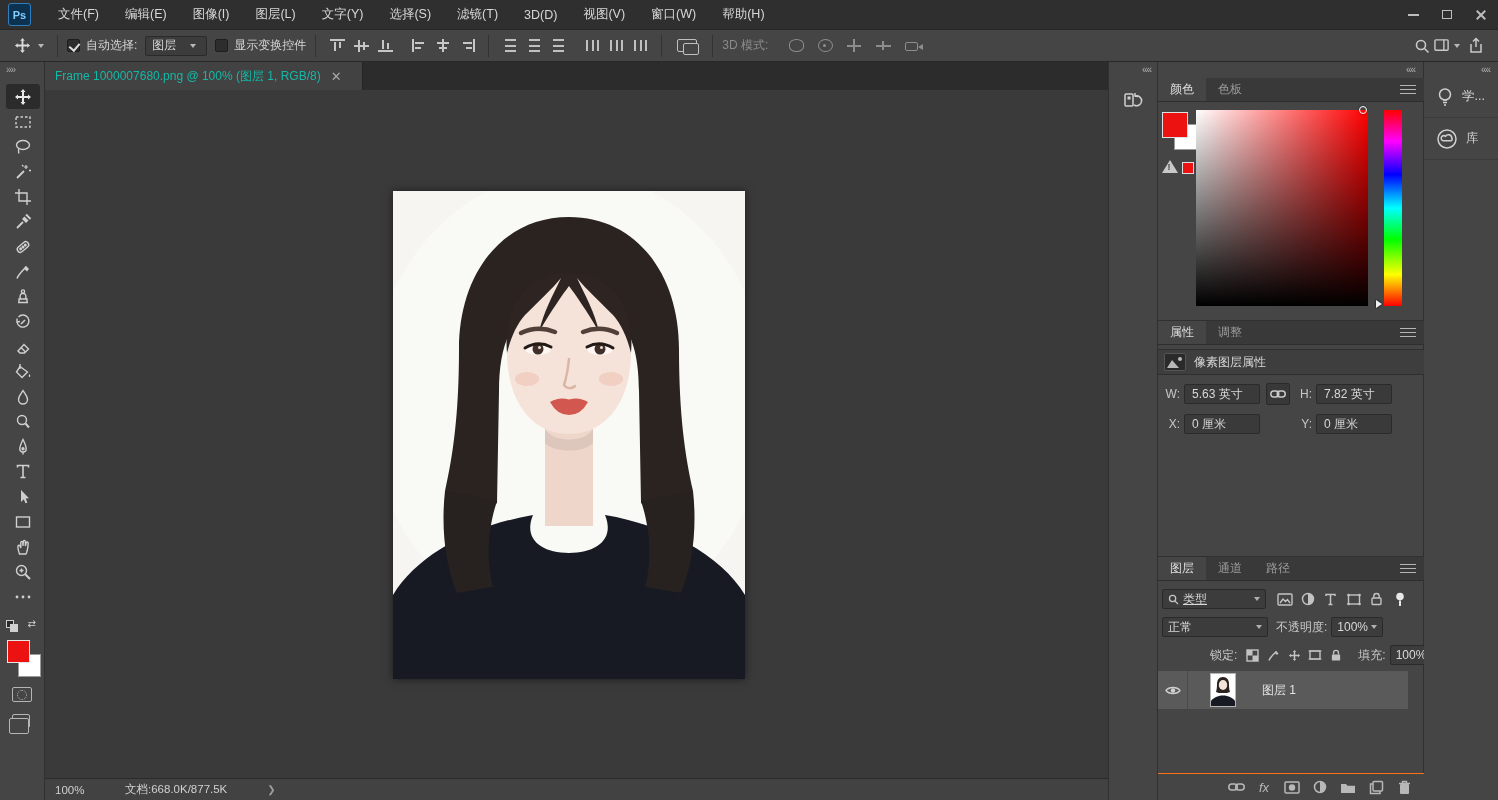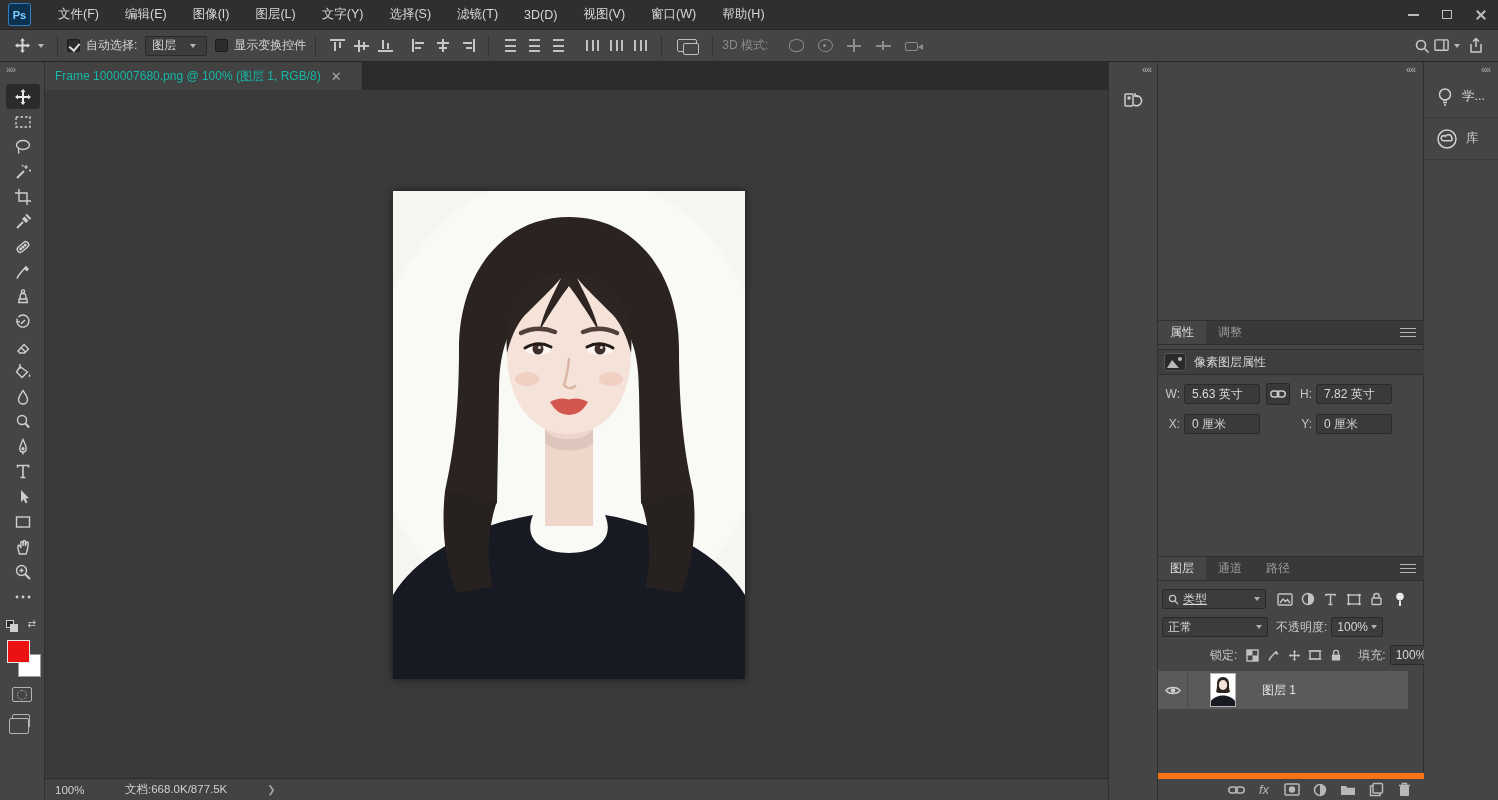--- a/index.html
+++ b/index.html
@@ -128,21 +128,21 @@
   .lbox{height:20px;background:#3c3c3c;border:1px solid #2a2a2a;border-radius:2px;display:flex;align-items:center;padding:0 5px;color:#d8d8d8;position:relative;flex:none;}
   .lbox .bchev{margin-left:auto;width:0;height:0;border-left:3.5px solid transparent;border-right:3.5px solid transparent;border-top:4px solid #b0b0b0;}
   .fbtn{width:21px;height:19px;display:flex;align-items:center;justify-content:center;margin-left:2px;flex:none;}
   .fbtn svg{stroke:#c3c3c3;fill:none;stroke-width:1.4;}
   .lockico{width:18px;height:18px;display:flex;align-items:center;justify-content:center;margin-right:3px;flex:none;}
   .lockico svg{stroke:#c3c3c3;fill:none;stroke-width:1.4;}
   .layer-row{position:absolute;left:0;width:250px;height:38px;background:#5a5a5a;display:flex;align-items:center;}
   .eyebox{width:30px;height:38px;display:flex;align-items:center;justify-content:center;border-right:1px solid #4a4a4a;}
   .thumb{width:26px;height:34px;background:#fff;border:1px solid #b5b5b5;margin-left:6px;}
   .lname{margin-left:10px;color:#e2e2e2;}
-  .lbar{position:absolute;left:0;bottom:0;width:266px;height:27px;background:#454545;border-top:6px solid #f97316;display:flex;align-items:center;padding-left:64px;}
+  .lbar{position:absolute;left:0;bottom:0;width:266px;height:27px;background:#454545;border-top:1px solid #f97316;display:flex;align-items:center;padding-left:64px;}
   .lbtn{width:28px;height:24px;display:flex;align-items:center;justify-content:center;}
   .lbtn svg{stroke:#b8b8b8;fill:none;stroke-width:1.5;}
   .fxtxt{color:#b8b8b8;font-style:italic;font-size:13px;}
 
   
   .rrail{position:absolute;left:1424px;top:62px;width:74px;bottom:0;background:#454545;}
   .rbtn{position:absolute;left:0;width:74px;height:42px;display:flex;align-items:center;border-bottom:1px solid #3b3b3b;}
   .rbtn svg{stroke:#cfcfcf;fill:none;stroke-width:1.5;margin:0 8px 0 12px;}
   .rlab{color:#d2d2d2;font-size:12.5px;}
 </style>
@@ -474,20 +474,37 @@
           <rect x="4.5" y="6.5" width="3" height="3" fill="#cfcfcf" stroke="none"></rect>
         <path d="M12 6 A5 5 0 1 1 11 15"></path>
           <path d="M12 3 L12 6 L15 6.5"></path>
       </svg>
     </div>
   </div>
 
   <div class="pcol">
     <span class="collapse-arrow" style="right:8px;top:2px;position:absolute;">««</span>
 
+    <div class="section" style="top:16px;height:242px;">
+      <div class="ptabs">
+        <div class="ptab on">颜色</div>
+        <div class="ptab">色板</div>
+        <span class="pmenu"></span>
+      </div>
+      <div style="position:relative;height:218px;">
+        <div class="fgsw" style="background:#ed1212;"></div>
+        <div class="bgsw"></div>
+        <div class="warn-tri"></div>
+        <div class="warn-sq" style="background:#ed1212;"></div>
+        <div class="sbfield"></div>
+        <div class="sbmark"></div>
+        <div class="huebar"></div>
+        <div class="huemark"></div>
+      </div>
+    </div>
 
     <div class="section" style="top:258px;height:236px;border-top:1px solid #303030;">
       <div class="ptabs">
         <div class="ptab on">属性</div>
         <div class="ptab">调整</div>
         <span class="pmenu"></span>
       </div>
       <div class="pixrow">
         <span class="pix-ic"></span>
         <span>像素图层属性</span>

